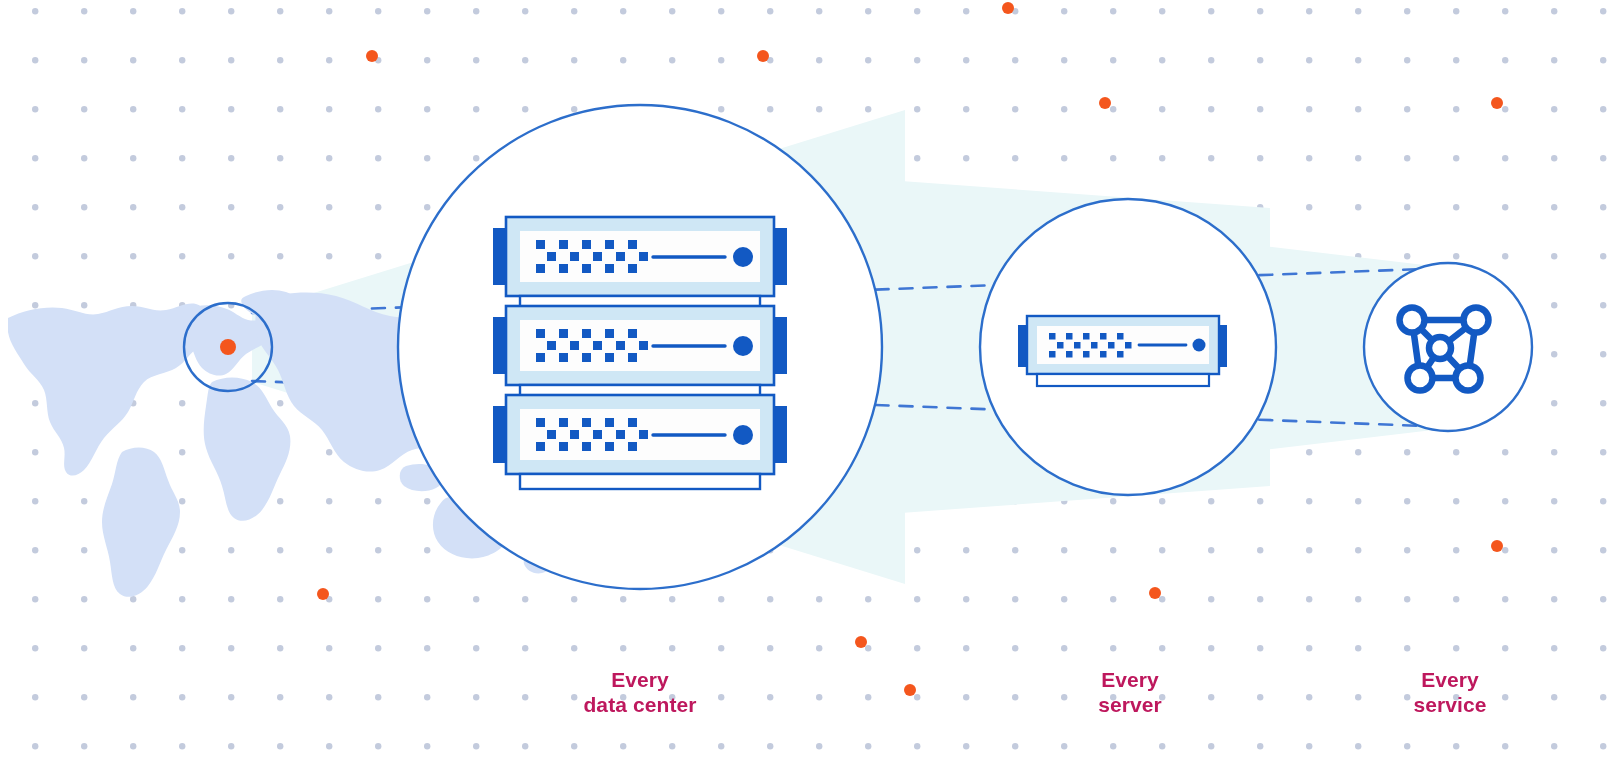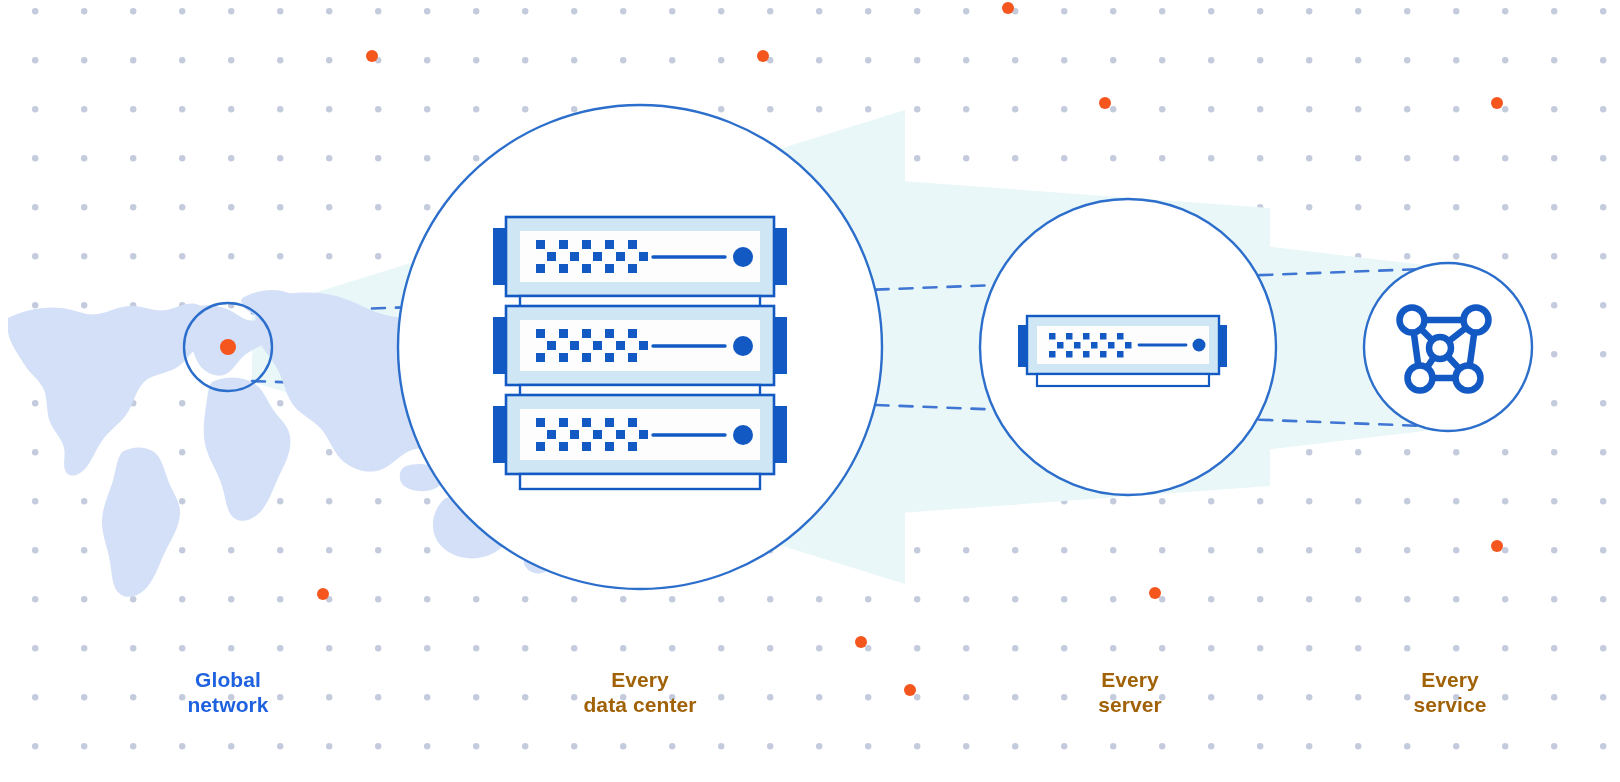--- a/index.html
+++ b/index.html
@@ -2,21 +2,21 @@
 <html><head>
 <meta charset="utf-8">
 <style>
   html,body{margin:0;padding:0;background:#ffffff;}
   body{width:1620px;height:782px;overflow:hidden;position:relative;
        font-family:"Liberation Sans","DejaVu Sans",sans-serif;}
   #stage{position:absolute;left:0;top:0;width:1620px;height:782px;overflow:hidden;background:#fff;}
   #art{position:absolute;left:0;top:0;}
   .lbl{position:absolute;text-align:center;line-height:25px;font-size:21px;font-weight:700;
        letter-spacing:.1px;white-space:pre;}
-  .lbl-dark{color:#a16207;}
+  .lbl-dark{color:#be185d;}
   .lbl-blue{color:#1f62e0;}
   #lbl-global{left:128px;top:667px;width:200px;}
   #lbl-dc{left:540px;top:667px;width:200px;}
   #lbl-server{left:1030px;top:667px;width:200px;}
   #lbl-service{left:1350px;top:667px;width:200px;}
 </style>
 </head>
 <body>
 
 <div id="stage">
@@ -247,22 +247,20 @@
       <g>
         <circle cx="1412" cy="320" r="12.5" fill="#ffffff" stroke="#1259c3" stroke-width="6.5"></circle>
         <circle cx="1476" cy="320" r="12.5" fill="#ffffff" stroke="#1259c3" stroke-width="6.5"></circle>
         <circle cx="1420" cy="378" r="12.5" fill="#ffffff" stroke="#1259c3" stroke-width="6.5"></circle>
         <circle cx="1468" cy="378" r="12.5" fill="#ffffff" stroke="#1259c3" stroke-width="6.5"></circle>
         <circle cx="1440" cy="348" r="11" fill="#ffffff" stroke="#1259c3" stroke-width="6.5"></circle>
       </g>
     </g>
   </svg>
 
-  <div class="lbl lbl-blue" id="lbl-global">Global
-network</div>
   <div class="lbl lbl-dark" id="lbl-dc">Every
 data center</div>
   <div class="lbl lbl-dark" id="lbl-server">Every
 server</div>
   <div class="lbl lbl-dark" id="lbl-service">Every
 service</div>
 
 </div>
 
 </body></html>

